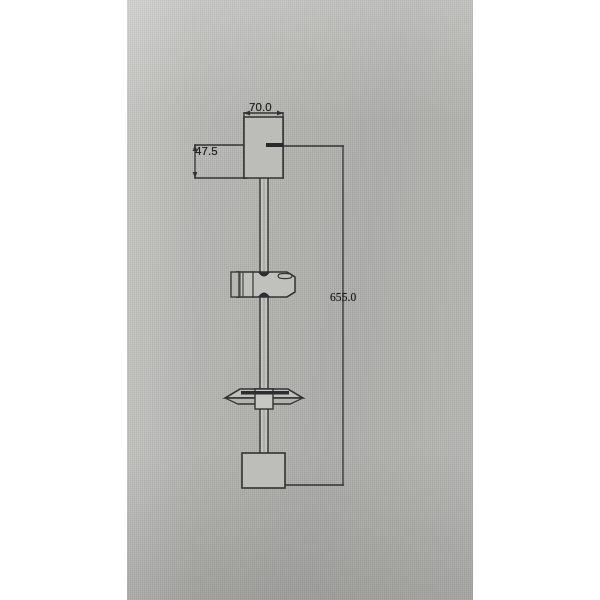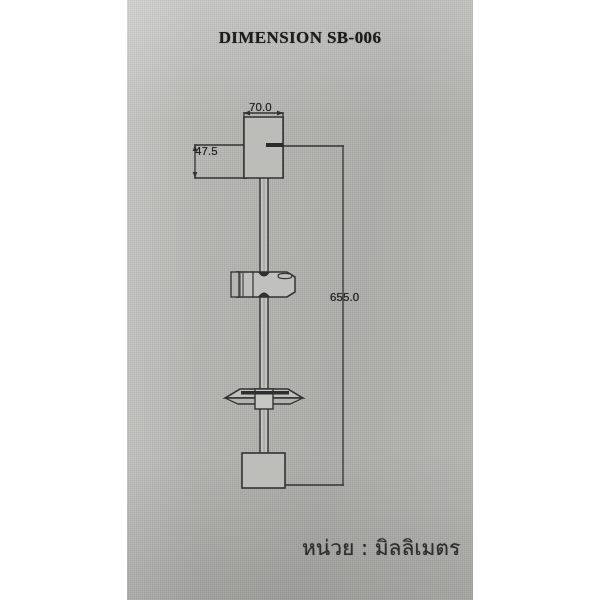--- a/index.html
+++ b/index.html
@@ -98,34 +98,33 @@
     font-family: "Liberation Sans", sans-serif;
     font-size: 11.5px;
     color: #222222;
     letter-spacing: 0.1px;
     text-shadow: 0 0 0.8px rgba(0,0,0,0.5);
     white-space: nowrap;
     text-align: right;
   }
   .dim-label.l70 { left: 122px; top: 101px; }
   .dim-label.l555 { left: 68px; top: 145px; }
-  .dim-label.l655 { left: 203px; top: 291px; }
+  .dim-label.l655 { left: 203px; top: 291px; font-family: Liberation Serif, serif; }
 </style>
 </head>
 <body>
 
 <div id="page">
 
   <div class="photo-panel">
 
     <div class="panel-shade-top"></div>
     <div class="panel-shade-left"></div>
     <div class="panel-shade-bottom"></div>
 
-    <div class="title">DIMENSION SB-006</div>
 
     <svg class="drawing" viewBox="0 0 346 600">
       <g stroke="#333333" fill="none" stroke-width="1.5" stroke-linecap="square">
 
         <g>
 
           <line x1="117" y1="113" x2="156" y2="113" stroke-width="1.3"></line>
 
           <path d="M117 113 L123 110.5 L123 115.5 Z" fill="#333333" stroke="none"></path>
           <path d="M156 113 L150 110.5 L150 115.5 Z" fill="#333333" stroke="none"></path>
@@ -195,17 +194,16 @@
 
       </g>
     </svg>
 
     <div class="dim-label l70">70.0</div>
 
     <div class="dim-label l555">47.5</div>
 
     <div class="dim-label l655">655.0</div>
 
-    <div class="unit-note">หน่วย : มิลลิเมตร</div>
 
   </div>
 
 </div>
 
 </body></html>

